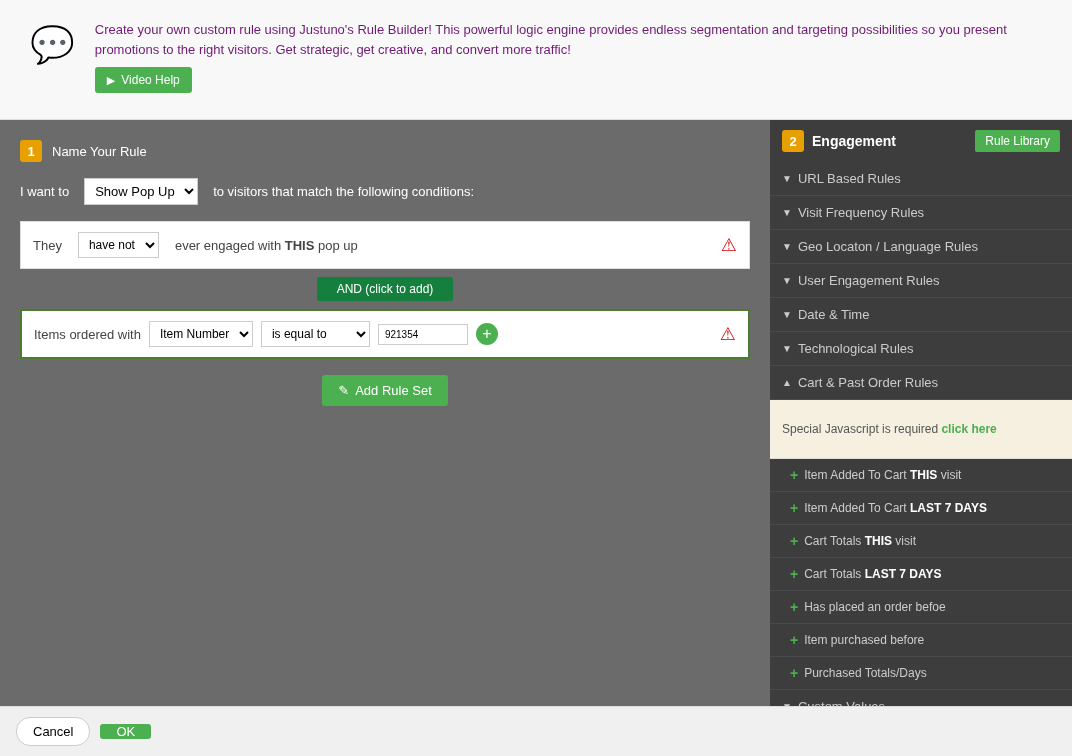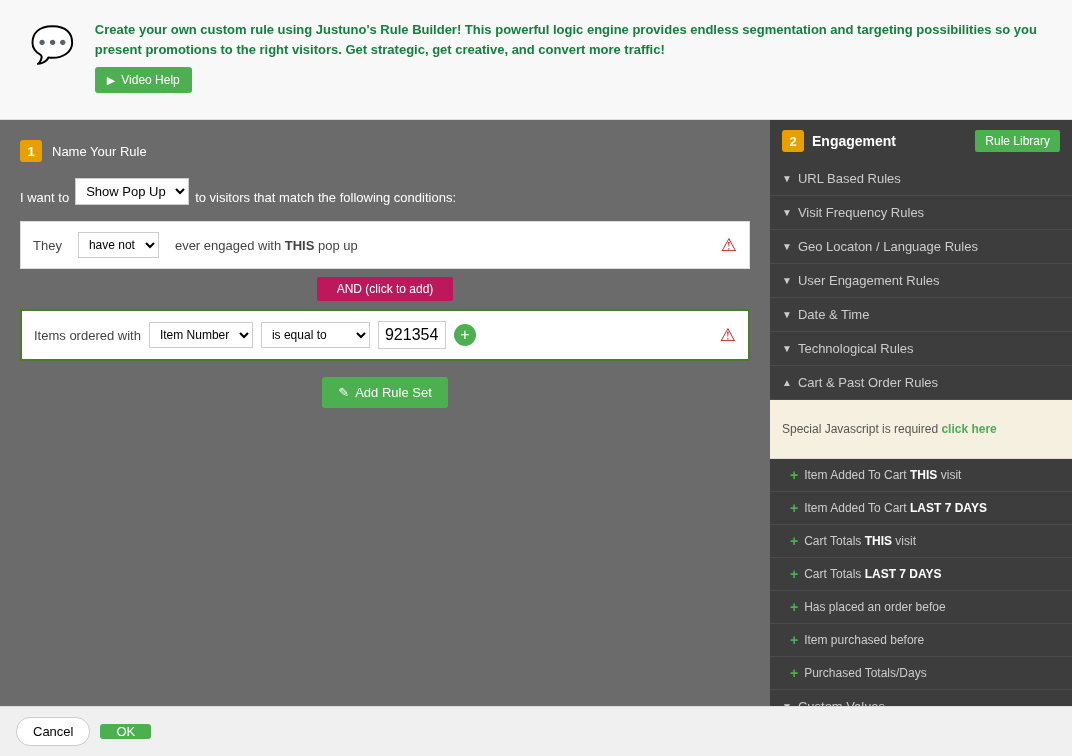--- a/index.html
+++ b/index.html
@@ -18,23 +18,22 @@
       min-height: 120px;
     }
     .banner-icon {
       font-size: 36px;
       color: #555;
       margin-top: 4px;
     }
     .banner-text {
       flex: 1;
       font-size: 13px;
-      color: #15803d;
+      color: #701a75;
       line-height: 1.5;
-      font-weight: bold;
     }
     .video-help-btn {
       display: inline-flex;
       align-items: center;
       gap: 6px;
       background: #4caf50;
       color: white;
       border: none;
       padding: 6px 12px;
       border-radius: 3px;
@@ -89,22 +88,22 @@
       flex: 1;
       padding: 5px 8px;
       font-size: 13px;
       border: 1px solid #ccc;
       background: white;
     }
 
     
     .condition-row {
       display: flex;
-      align-items: flex-end;
-      gap: 6px;
+      align-items: center;
+      gap: 15px;
       color: white;
       font-size: 13px;
       flex-wrap: wrap;
     }
     .condition-select {
       padding: 4px 6px;
       font-size: 13px;
       border: 1px solid #ccc;
       background: white;
       cursor: pointer;
@@ -143,21 +142,21 @@
       cursor: pointer;
       font-size: 18px;
       line-height: 1;
     }
 
     
     .and-connector {
       text-align: center;
     }
     .and-btn {
-      background: #be185d;
+      background: #15803d;
       color: white;
       border: none;
       padding: 5px 20px;
       font-size: 12px;
       cursor: pointer;
       border-radius: 2px;
     }
 
     
     .rule-set-highlighted {
@@ -165,24 +164,24 @@
       background: white;
       padding: 10px 12px;
     }
     .rule-set-inner {
       display: flex;
       align-items: center;
       gap: 8px;
     }
     .rule-input {
       padding: 4px 6px;
-      font-size: 16px;
+      font-size: 10px;
       border: 1px solid #ccc;
       background: white;
-      width: 68px;
+      width: 90px;
     }
     .add-condition-btn {
       background: #4caf50;
       color: white;
       border: none;
       width: 22px;
       height: 22px;
       border-radius: 50%;
       cursor: pointer;
       font-size: 16px;

